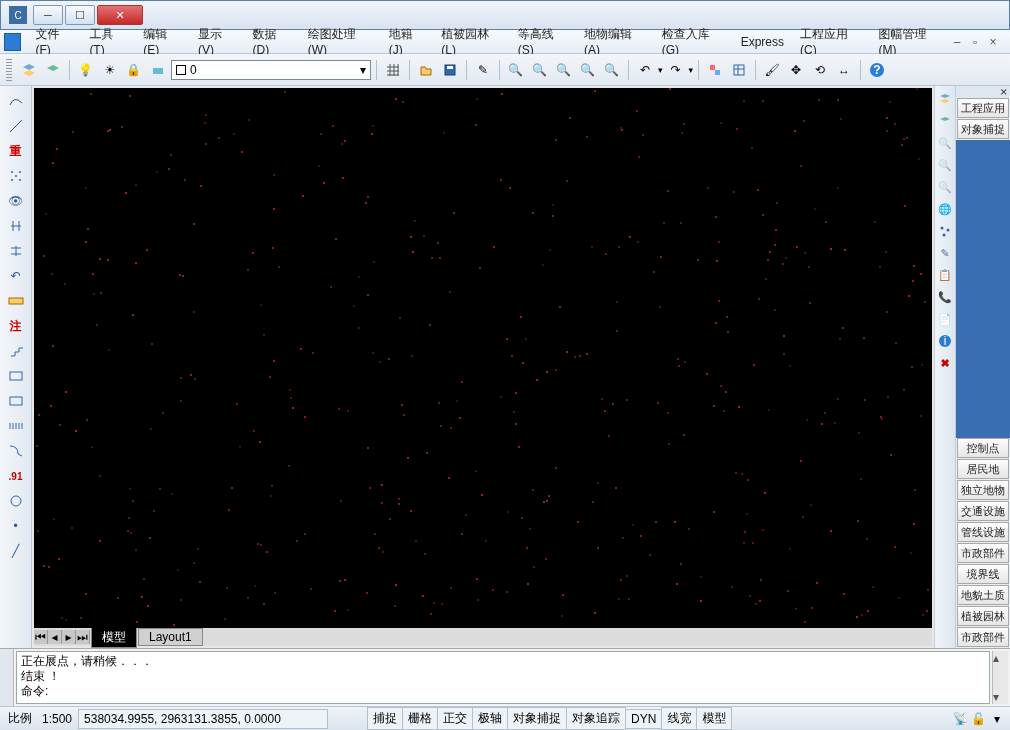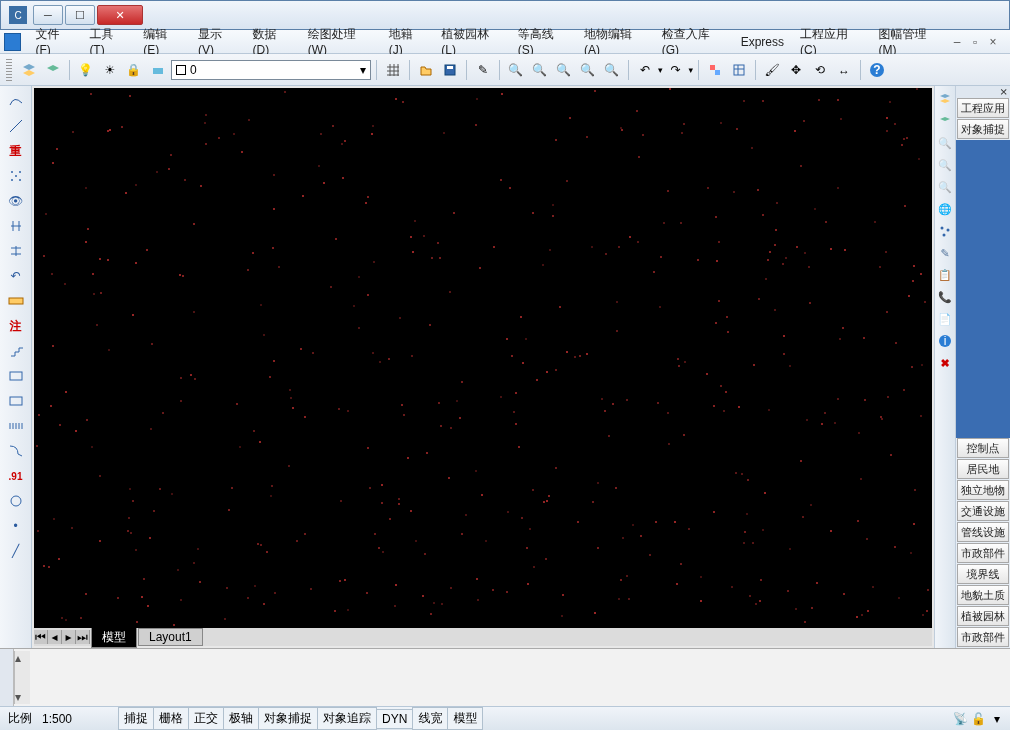--- a/index.html
+++ b/index.html
@@ -781,29 +781,33 @@
       <div class="right-btn">境界线</div>
       <div class="right-btn">地貌土质</div>
       <div class="right-btn">植被园林</div>
       <div class="right-btn">市政部件</div>
     </div>
   </div>
 </div>
 
 <div class="cmd-area">
   <div class="cmd-grip"></div>
+  <div class="cmd-text"><span>正在展点，请稍候．．．</span>
+<span>结束 ！</span>
+<span>命令:</span></div>
   <div class="cmd-scroll">
       <span>▴</span>
       <span>▾</span>
     </div>
 </div>
 
 <div class="status">
   <span style="padding:0 4px">比例</span>
   <span style="padding:0 6px">1:500</span>
+  <div class="cell coord">538034.9955, 2963131.3855, 0.0000</div>
   <div style="width:40px"></div>
   <div class="cell">捕捉</div>
   <div class="cell">栅格</div>
   <div class="cell">正交</div>
   <div class="cell">极轴</div>
   <div class="cell">对象捕捉</div>
   <div class="cell">对象追踪</div>
   <div class="cell">DYN</div>
   <div class="cell">线宽</div>
   <div class="cell">模型</div>

